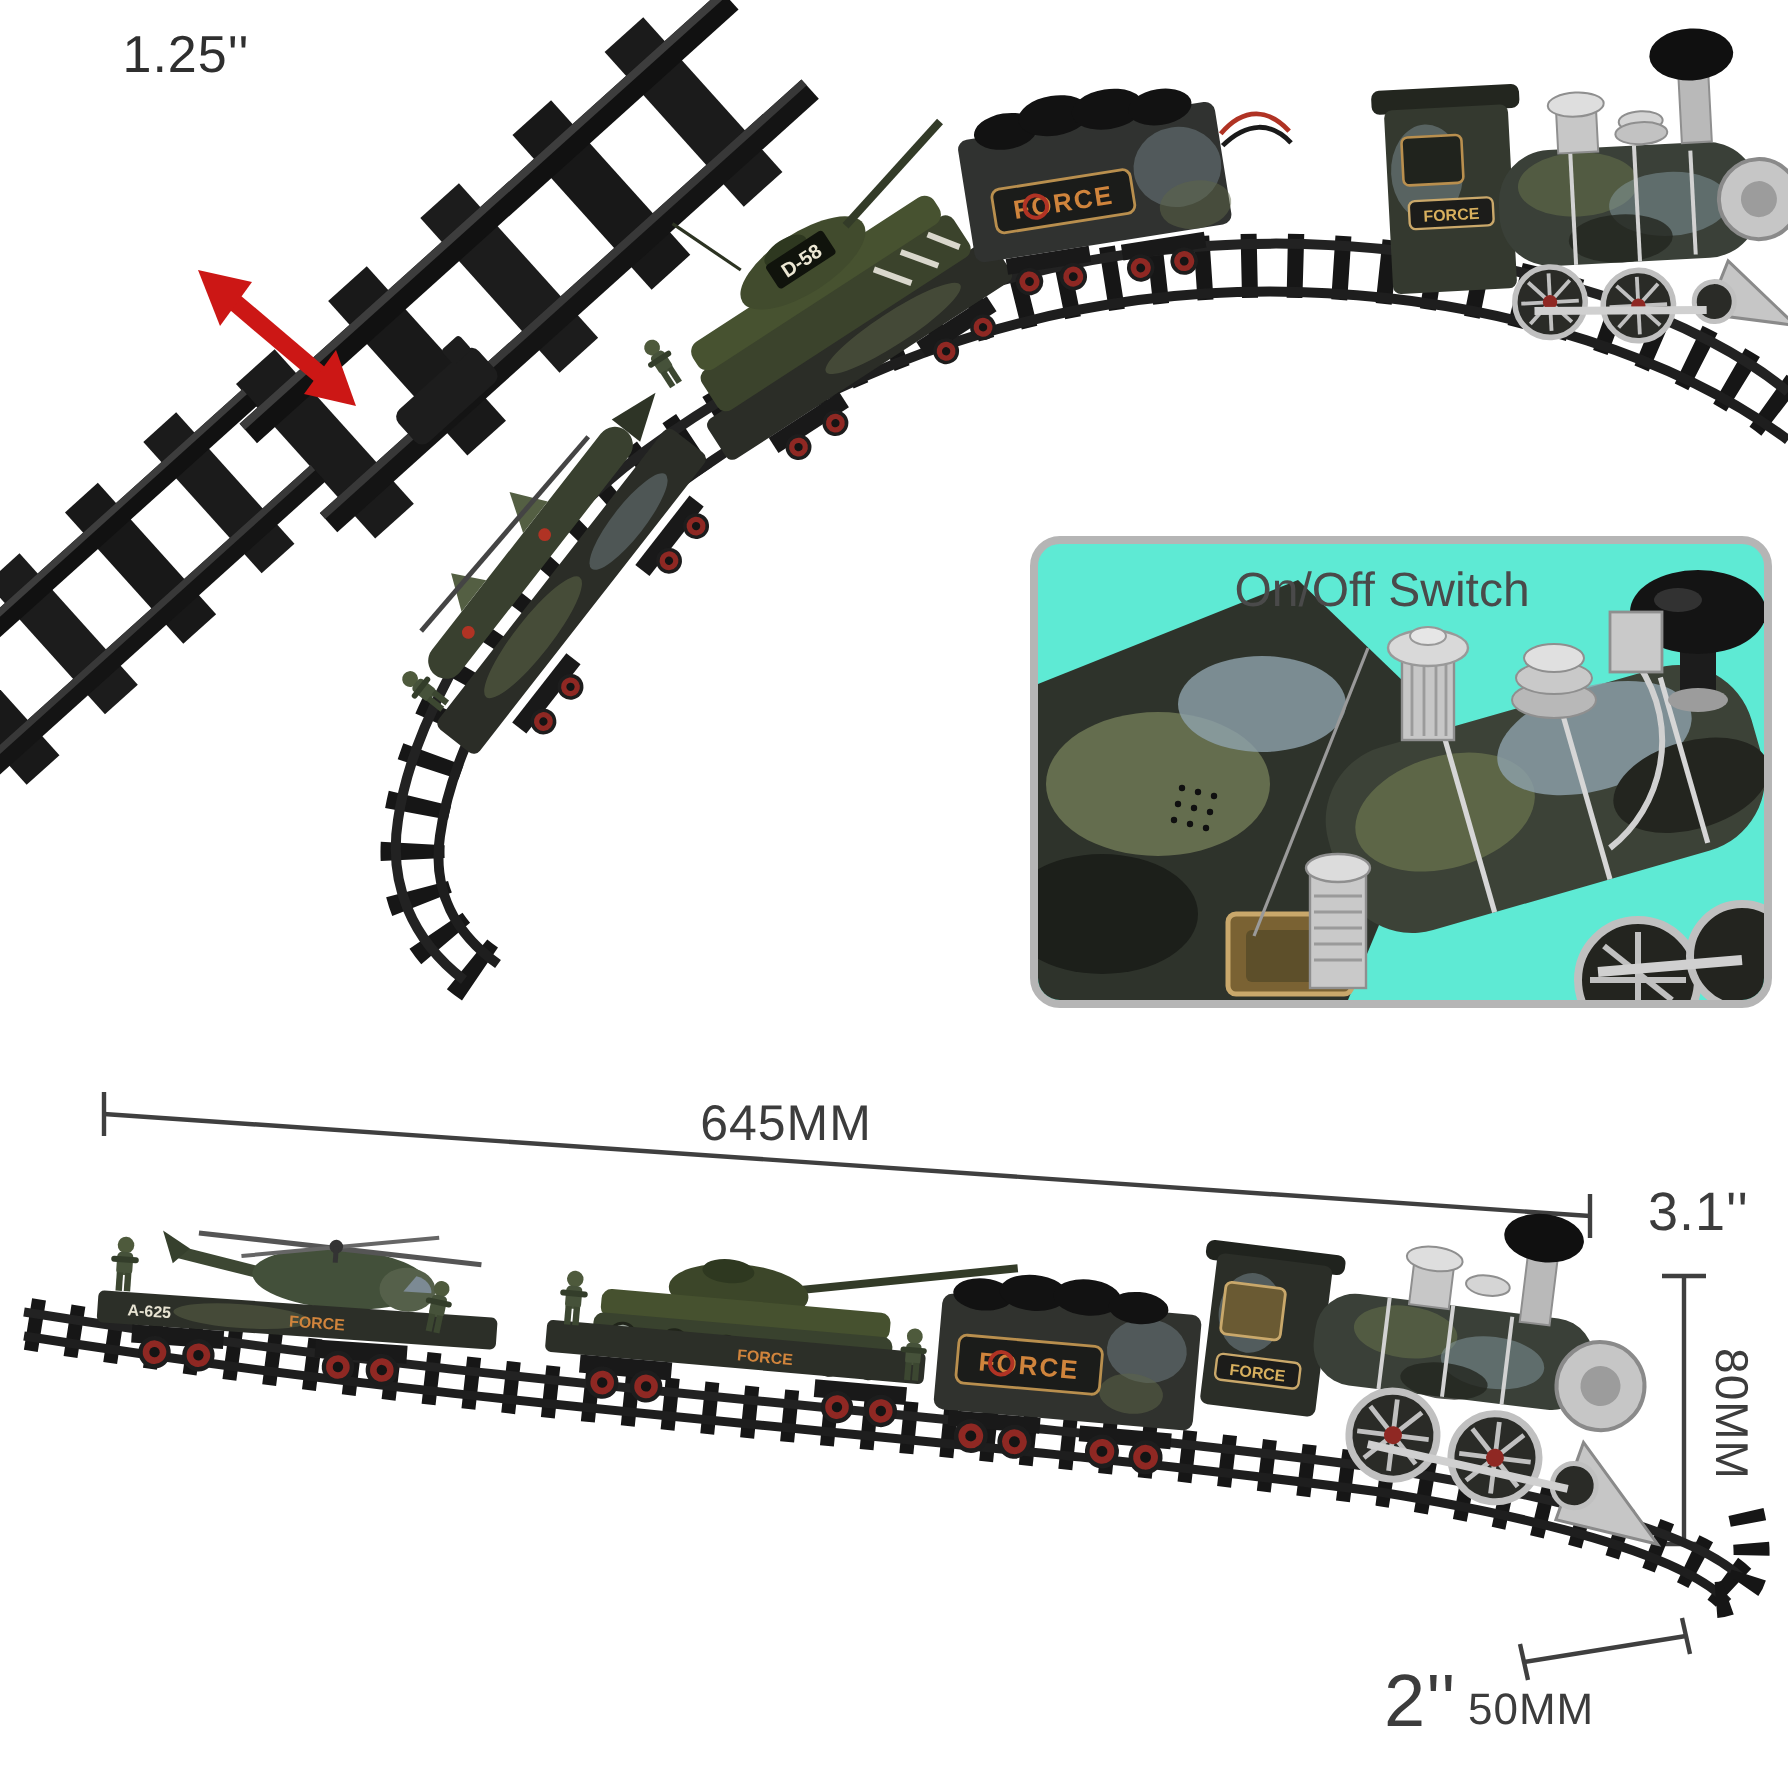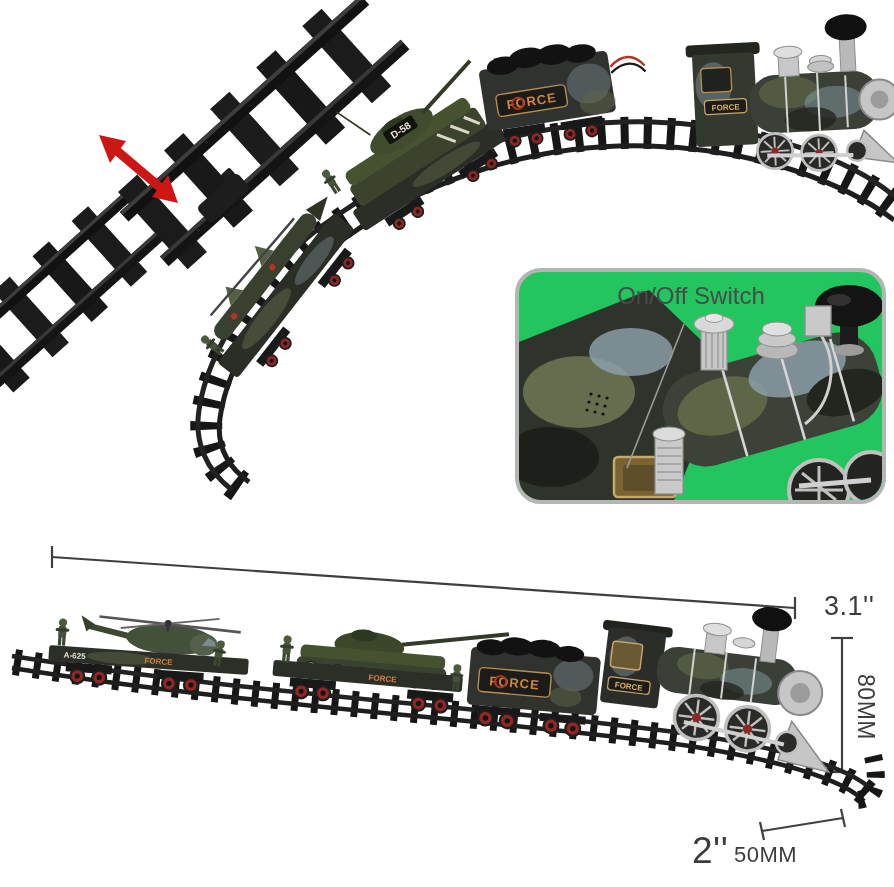--- a/index.html
+++ b/index.html
@@ -9,21 +9,21 @@
   .ann{position:absolute;color:#3c3c3c;letter-spacing:0.5px;}
   .ann.center{text-align:center;}
   #track-width-note{left:8px;top:12px;width:170px;font-size:26px;line-height:30px;color:#2f2f2f;text-align:center;}
   #dim-length-in{left:322px;top:503px;width:150px;font-size:30px;}
   #dim-length-mm{left:318px;top:548px;width:150px;font-size:25px;}
   #dim-height-in{left:824px;top:591px;width:70px;font-size:27px;}
   #dim-height-mm{left:826px;top:694px;width:80px;height:26px;font-size:23px;transform:rotate(90deg);}
   #dim-gauge-in{left:692px;top:830px;width:50px;font-size:37px;}
   #dim-gauge-mm{left:734px;top:842px;width:90px;font-size:22px;}
   #inset{position:absolute;left:515px;top:268px;width:371px;height:236px;box-sizing:border-box;
-         border:4px solid #b5b5b5;border-radius:26px;background:#22c55e;overflow:hidden;}
+         border:4px solid #b5b5b5;border-radius:15px;background:#5eead4;overflow:hidden;}
   #inset-label{position:absolute;left:52px;top:10px;width:240px;font-size:24px;color:#4a4a4a;text-align:center;}
   svg text{font-family:"Liberation Sans",sans-serif;}
 </style>
 </head>
 <body>
 
 <div id="canvas">
 
 <svg id="scene" width="894" height="887" viewBox="0 0 894 887">
   <defs>
@@ -298,21 +298,23 @@
     <circle cx="800" cy="683" r="10" fill="#9c9c9c"></circle>
     <polygon points="795,712 838,758 786,752" fill="#c6c6c6" stroke="#8a8a8a" stroke-width="1.5"></polygon>
     <use href="#wheel-silver" transform="translate(700,720)"></use>
     <use href="#wheel-silver" transform="translate(752,725)"></use>
     <circle cx="793" cy="734" r="11" fill="#2a2b27" stroke="#c0c0c0" stroke-width="2.5"></circle>
     <line x1="688" y1="726" x2="790" y2="736" stroke="#d0d0d0" stroke-width="4"></line>
   </g>
 </svg>
 
 <div id="track-width-note" class="ann">
+  <div>1.25''</div>
 </div>
+<div id="dim-length-mm" class="ann center">645MM</div>
 <div id="dim-height-in" class="ann">3.1''</div>
 <div id="dim-height-mm" class="ann center">80MM</div>
 <div id="dim-gauge-in" class="ann">2''</div>
 <div id="dim-gauge-mm" class="ann">50MM</div>
 
 <div id="inset">
   <svg width="363" height="228" viewBox="0 0 363 228">
     <g>
       <polygon points="0,70 130,18 210,95 155,228 0,228" fill="#2e332b"></polygon>
       <ellipse cx="60" cy="120" rx="56" ry="36" fill="#6a7352" opacity="0.9"></ellipse>

